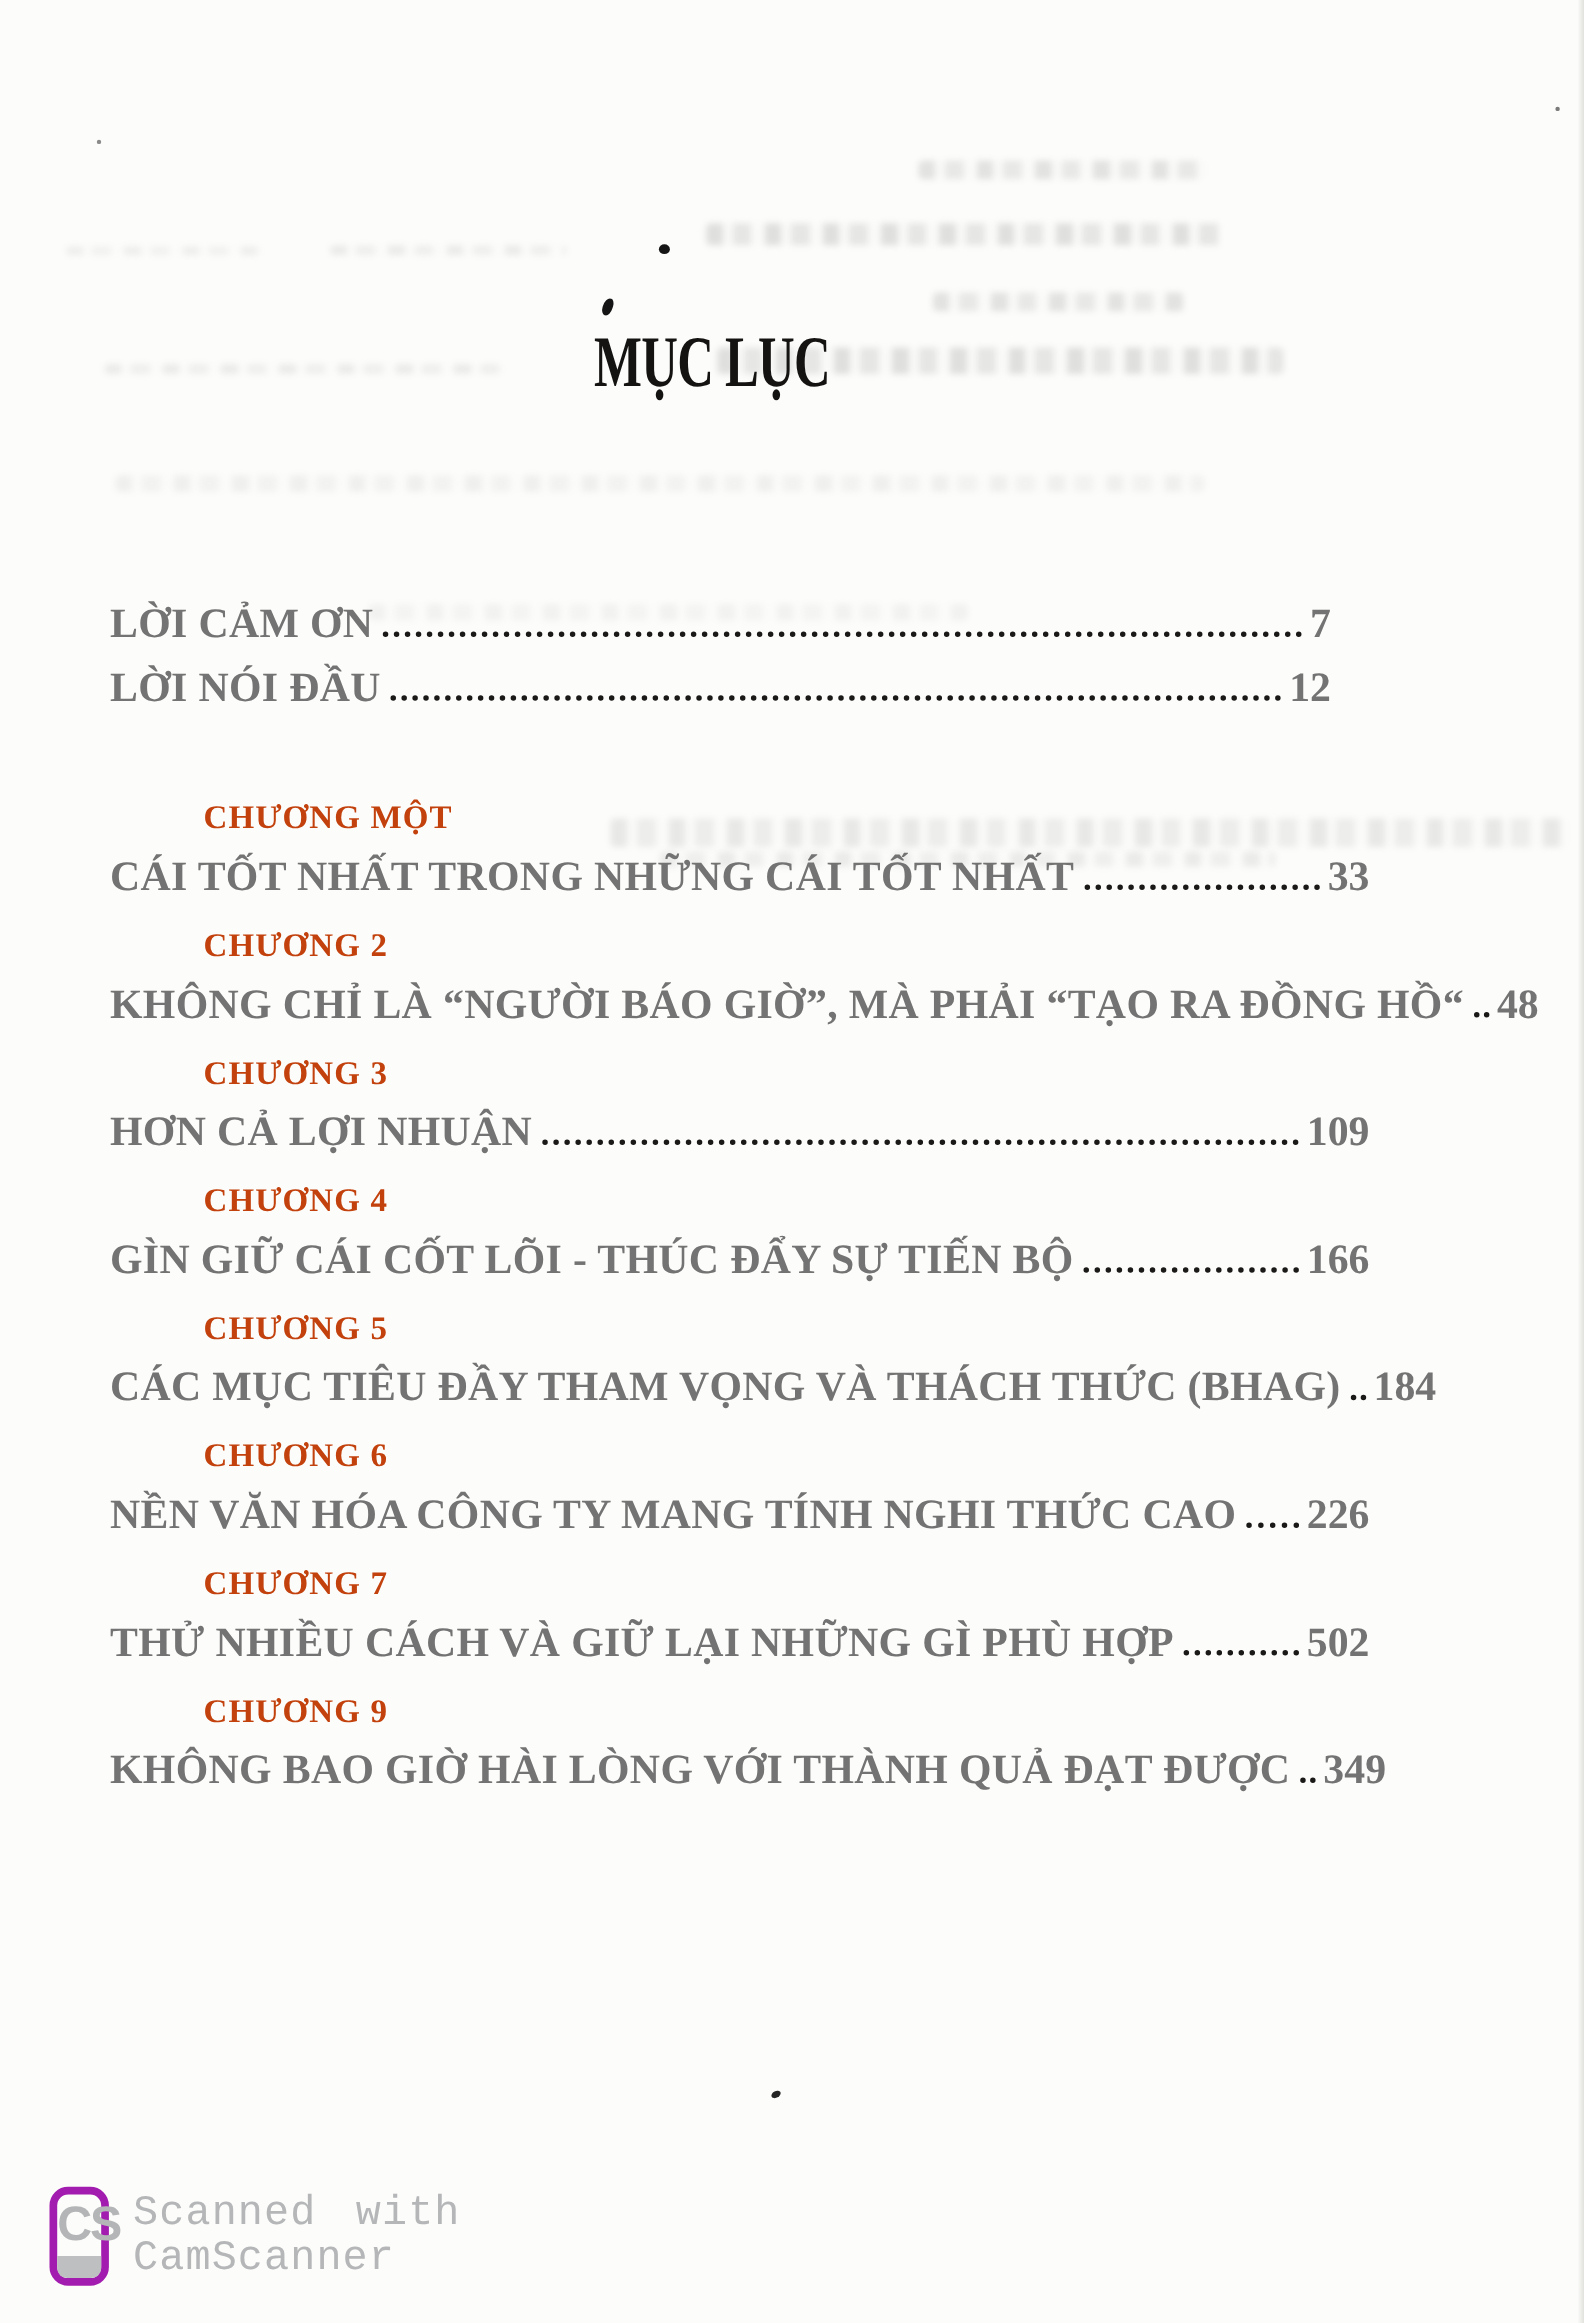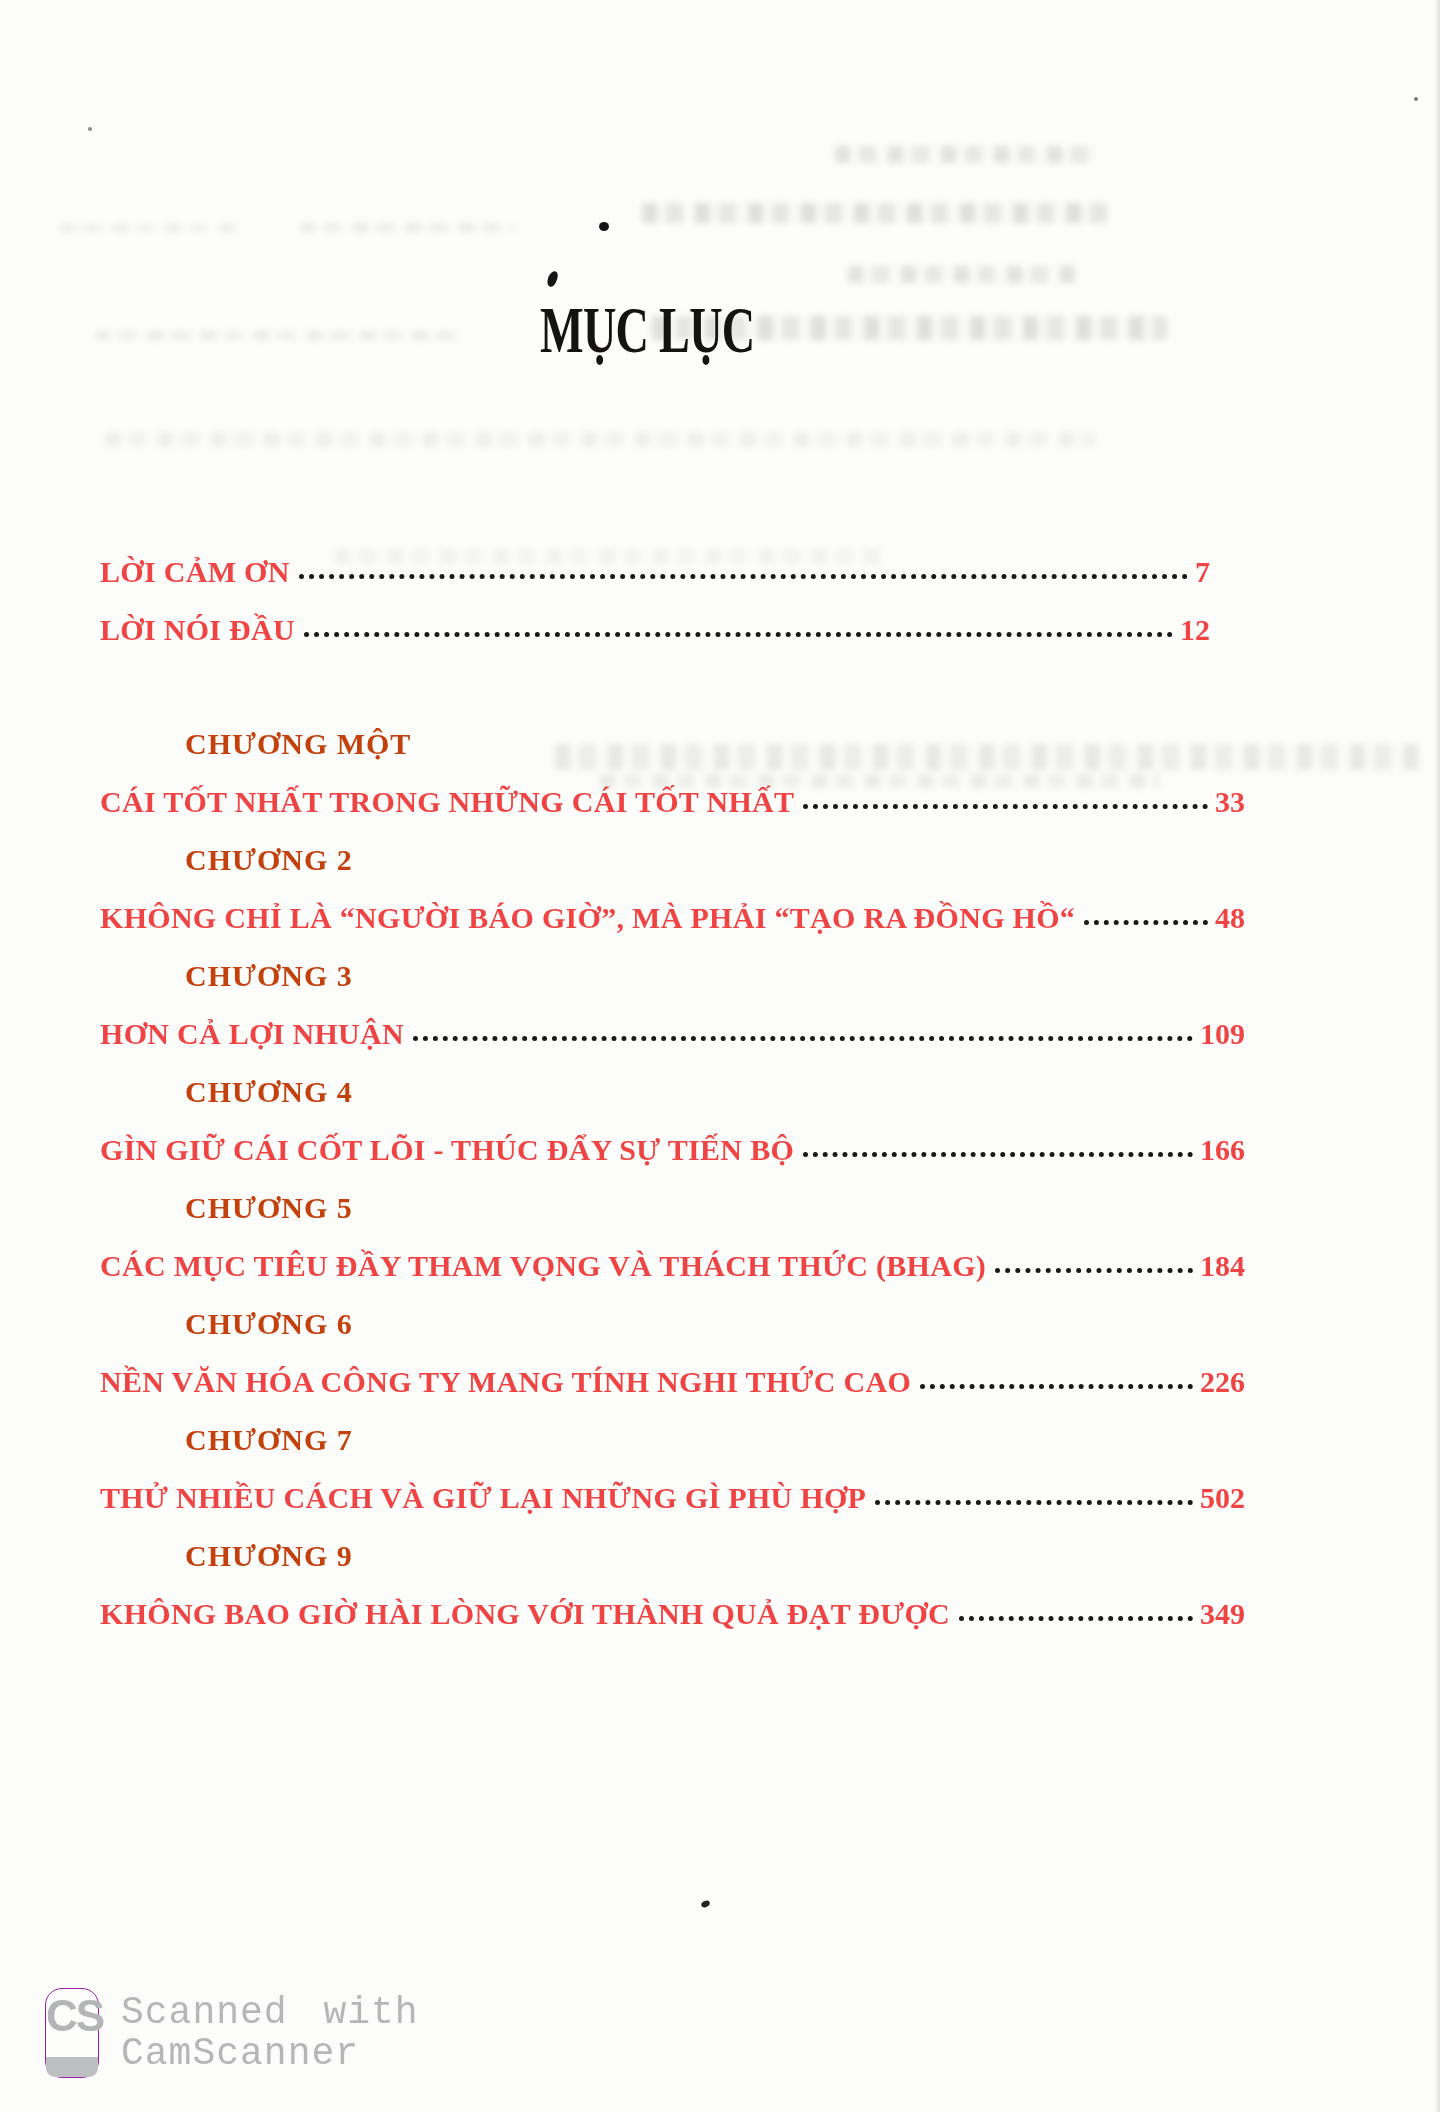--- a/index.html
+++ b/index.html
@@ -19,21 +19,21 @@
     white-space:nowrap;color:#141312;
     filter:blur(0.3px);
   }
   
   .toc{
     position:absolute;left:100px;top:530px;width:1145px;
     filter:blur(0.25px);
   }
   .toc-row{
     display:flex;align-items:flex-end;height:58px;
-    font-weight:bold;font-size:30px;color:#ef4444;
+    font-weight:bold;font-size:38px;color:#737373;
   }
   .toc-label{white-space:nowrap;line-height:1.08;letter-spacing:0.3px;}
   .toc-leader{
     flex:1 1 0;min-width:14px;
     border-bottom:5px dotted #1a1918;
     margin:0 5px 9px 9px;
   }
   .toc-page{line-height:1.08;white-space:nowrap;padding-left:2px;}
   .front-matter{width:1110px;}
   .chapters{margin-top:56px;}
@@ -70,21 +70,21 @@
   .sp5{left:88px;top:127px;width:4px;height:4px;background:#8a8a8a;}
   .scan-edge{
     position:absolute;right:0;top:0;bottom:0;width:6px;
     background:linear-gradient(to left,#d6d6d2,rgba(214,214,210,0));
     opacity:.7;
   }
   
   .footer{position:absolute;left:45px;top:1988px;display:flex;}
   .cs-logo{
     position:relative;width:54px;height:90px;box-sizing:border-box;
-    border:1px solid #a21caf;border-radius:17px;background:#fcfcfa;
+    border:7px solid #a21caf;border-radius:17px;background:#fcfcfa;
   }
   .cs-text{
     position:absolute;left:0;right:0;top:2px;text-align:center;
     font-family:"Liberation Sans","DejaVu Sans",sans-serif;
     font-weight:bold;font-size:44px;color:#b3b5b7;letter-spacing:-2px;
   }
   .cs-band{
     position:absolute;left:0;right:0;bottom:0;height:20px;
     background:#bdbfc1;border-radius:0 0 9px 9px;
   }

